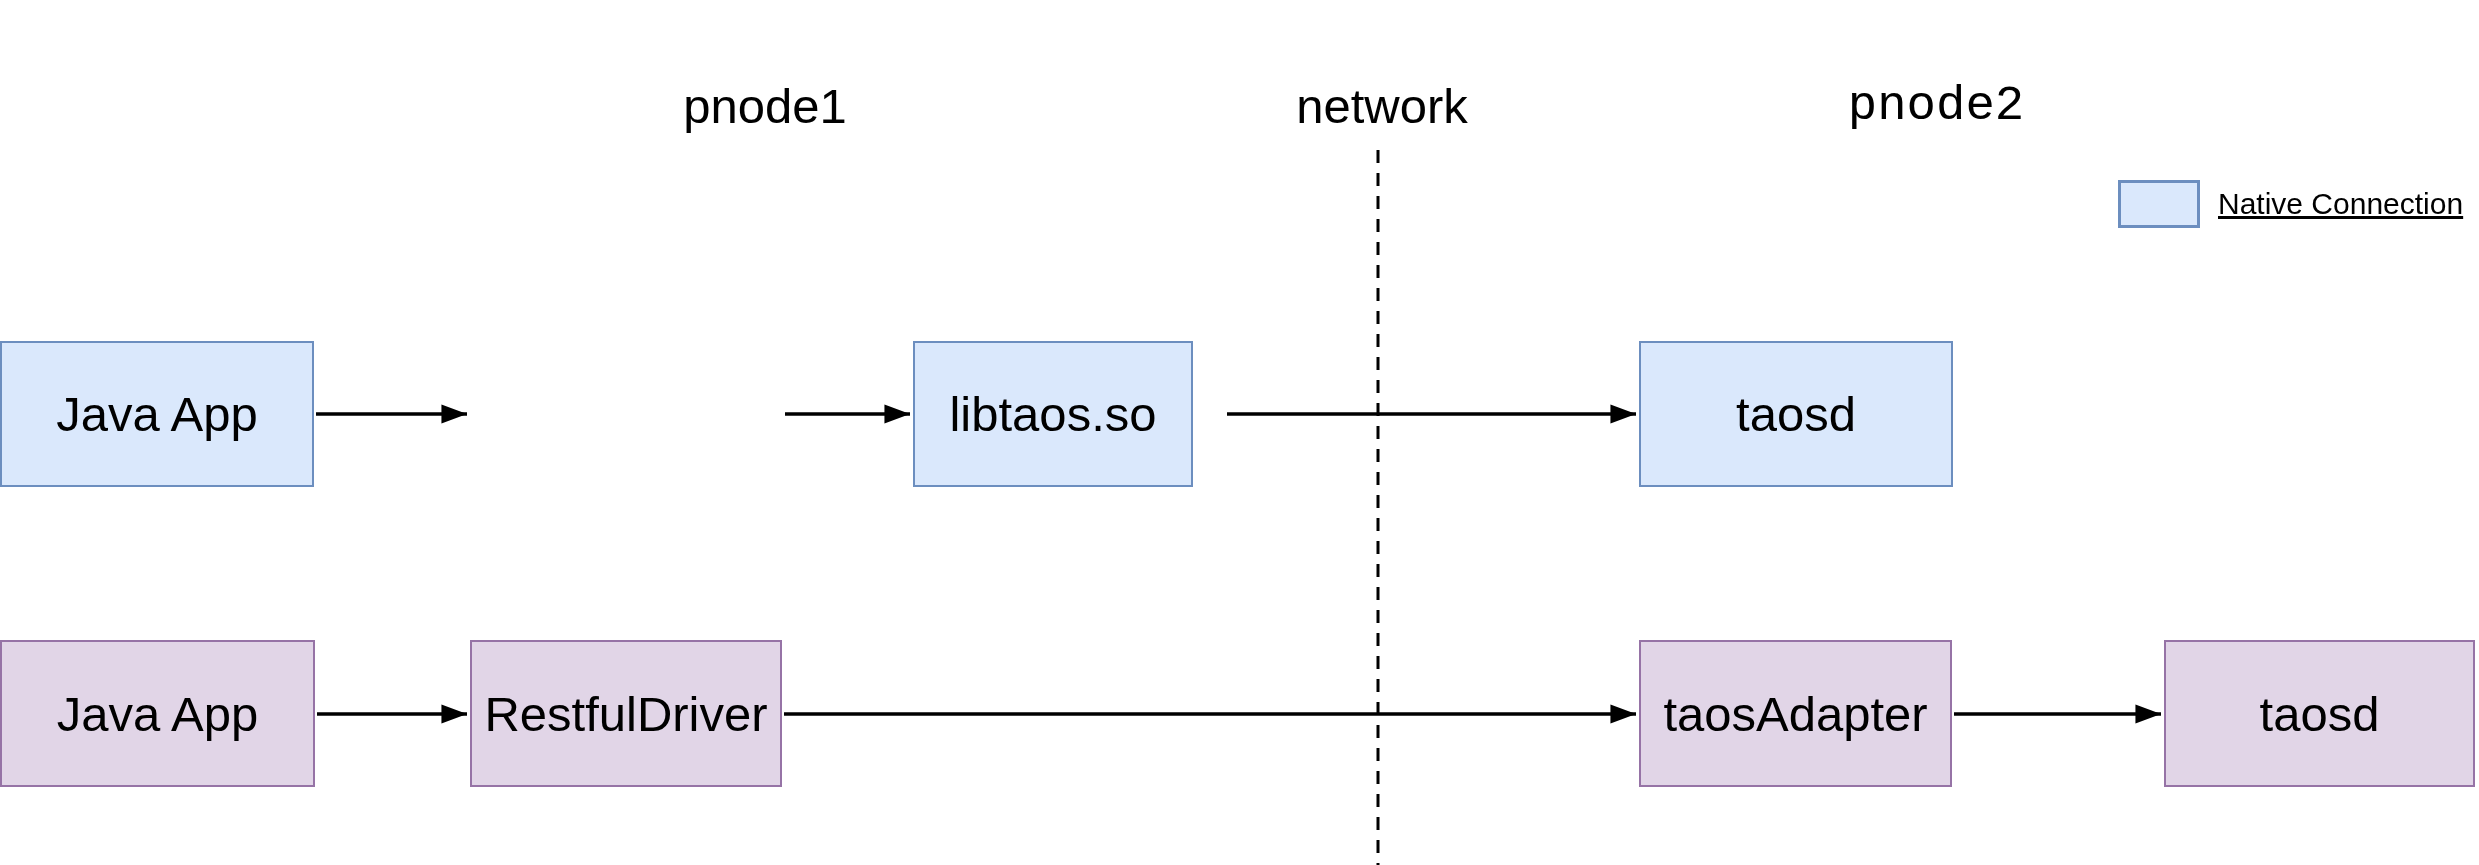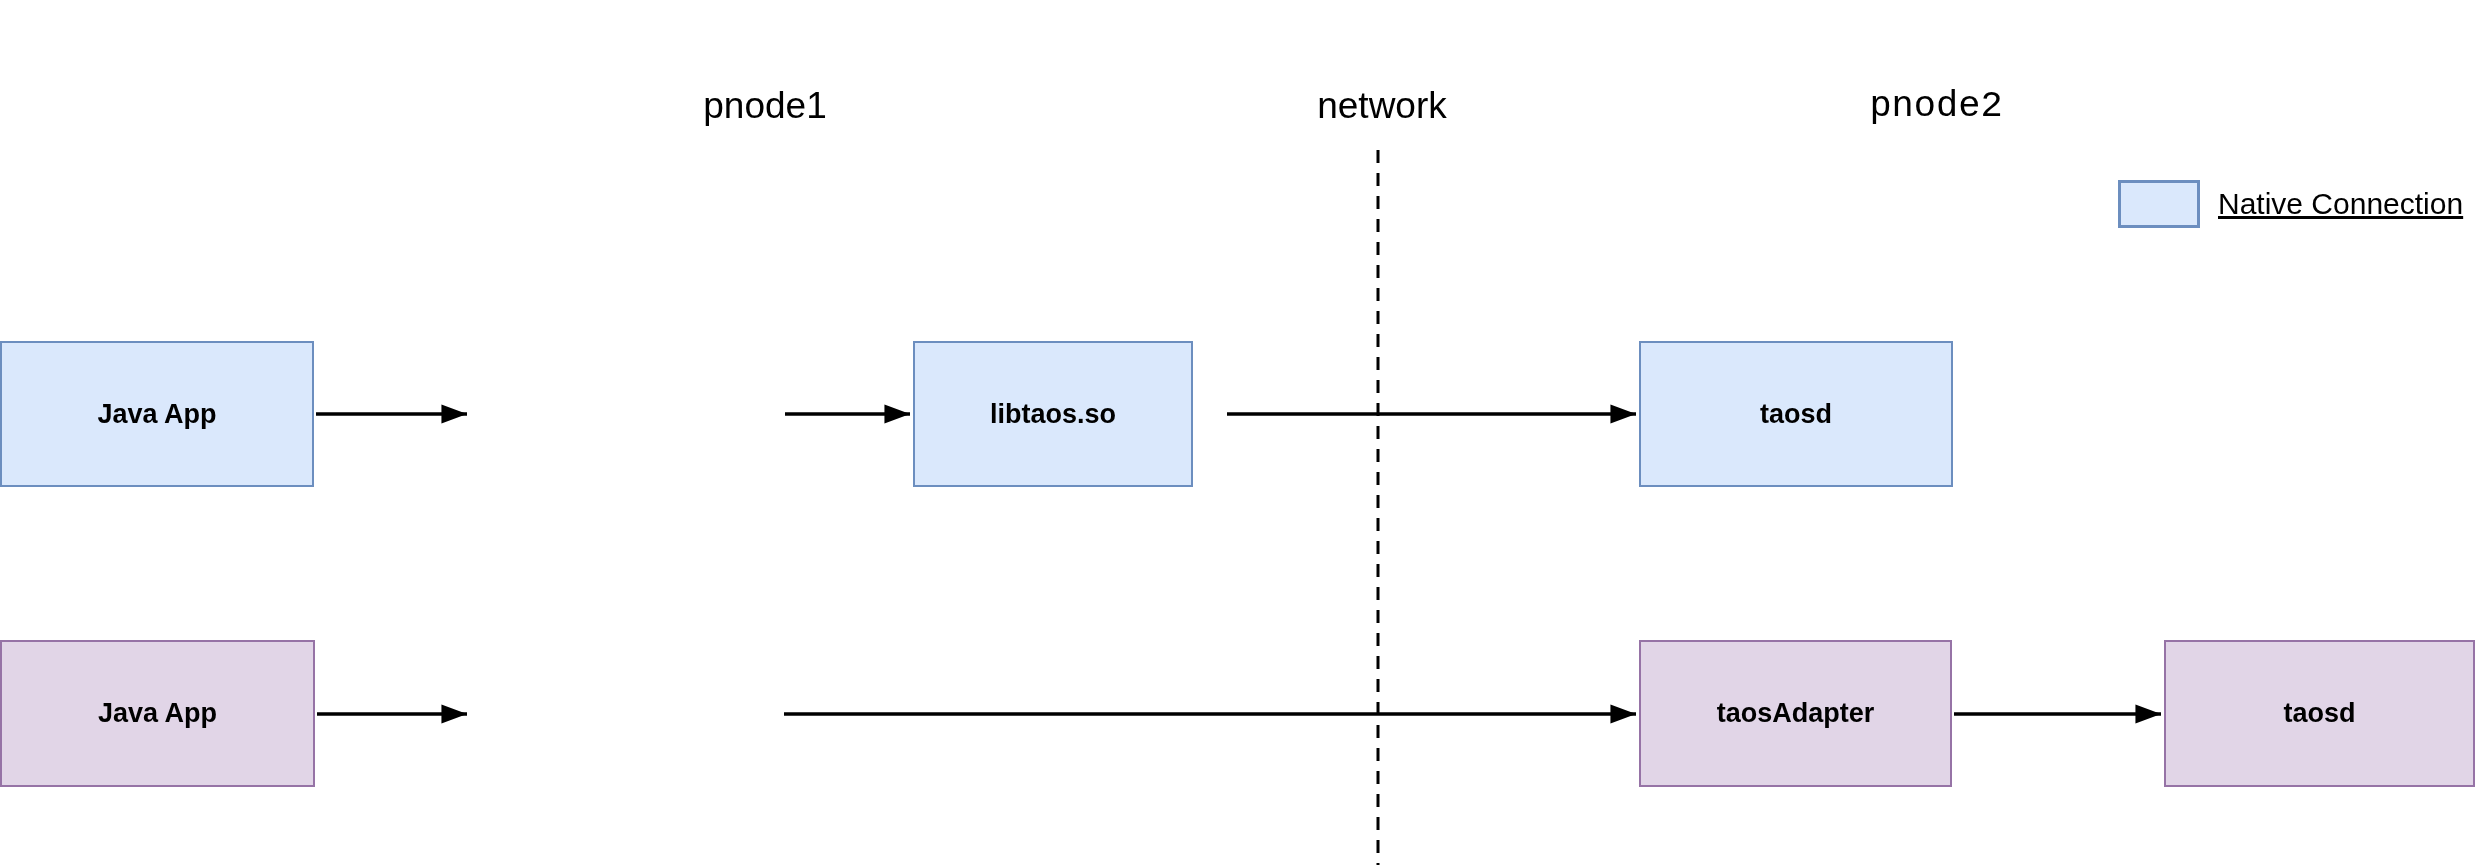--- a/index.html
+++ b/index.html
@@ -35,21 +35,21 @@
     stroke:var(--line-color);
     stroke-width:3;
     stroke-dasharray:13 10;
     fill:none;
   }
   #arrowhead path{fill:var(--line-color);}
   
   .section-title{
     position:absolute;
     transform:translateX(-50%);
-    font-size:37px;
+    font-size:49px;
     line-height:48px;
     color:var(--text-color);
     white-space:nowrap;
   }
   
   .node{
     position:absolute;
     display:flex;
     align-items:center;
     justify-content:center;
@@ -57,24 +57,23 @@
   }
   .node.native{
     background:var(--native-fill);
     border:2px solid var(--native-stroke);
   }
   .node.rest{
     background:var(--rest-fill);
     border:2px solid var(--rest-stroke);
   }
   .node-label{
-    font-size:27px;
+    font-size:49px;
     color:var(--text-color);
     white-space:nowrap;
-    font-weight:bold;
   }
   .row1{top:341px;}
   .row2{top:640px;height:147px;}
   .pos-a1{left:0;width:314px;}
   .pos-a2{left:470px;width:313px;}
   .pos-a3{left:913px;width:280px;}
   .pos-a4{left:1639px;width:314px;}
   .pos-b1{left:0;width:315px;}
   .pos-b2{left:470px;width:312px;}
   .pos-b3{left:1639px;width:313px;}
@@ -143,20 +142,23 @@
   <div class="node native row1 pos-a3">
     <span class="node-label">libtaos.so</span>
   </div>
   <div class="node native row1 pos-a4">
     <span class="node-label">taosd</span>
   </div>
 
   <div class="node rest row2 pos-b1">
     <span class="node-label">Java App</span>
   </div>
+  <div class="node rest row2 pos-b2">
+    <span class="node-label">RestfulDriver</span>
+  </div>
   <div class="node rest row2 pos-b3">
     <span class="node-label">taosAdapter</span>
   </div>
   <div class="node rest row2 pos-b4">
     <span class="node-label">taosd</span>
   </div>
 
   <div class="legend-item native-item">
     <span class="legend-swatch"></span>
     <span class="legend-label">Native Connection</span>

